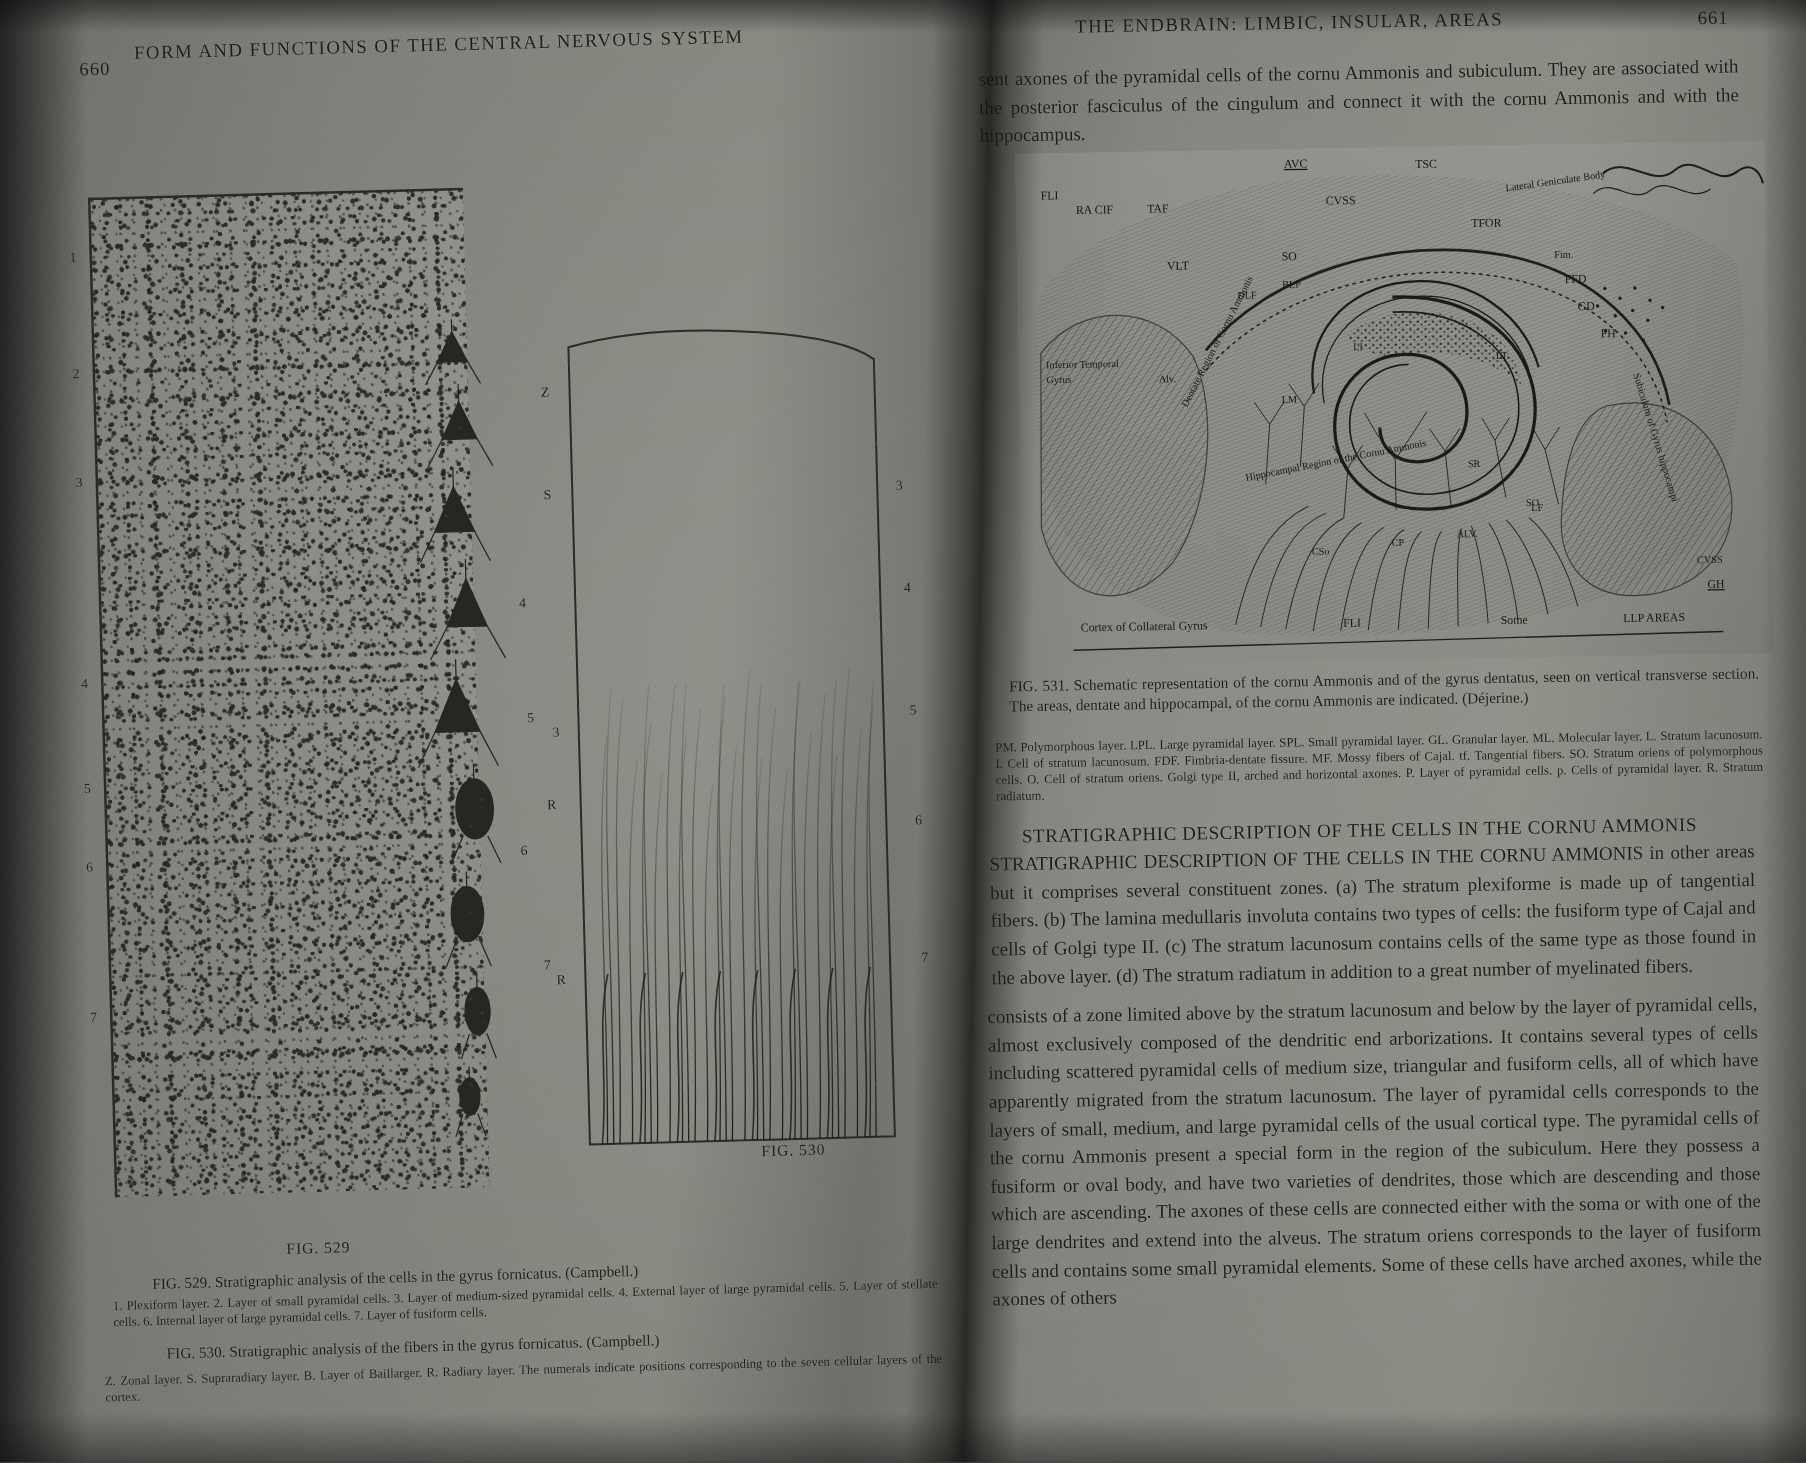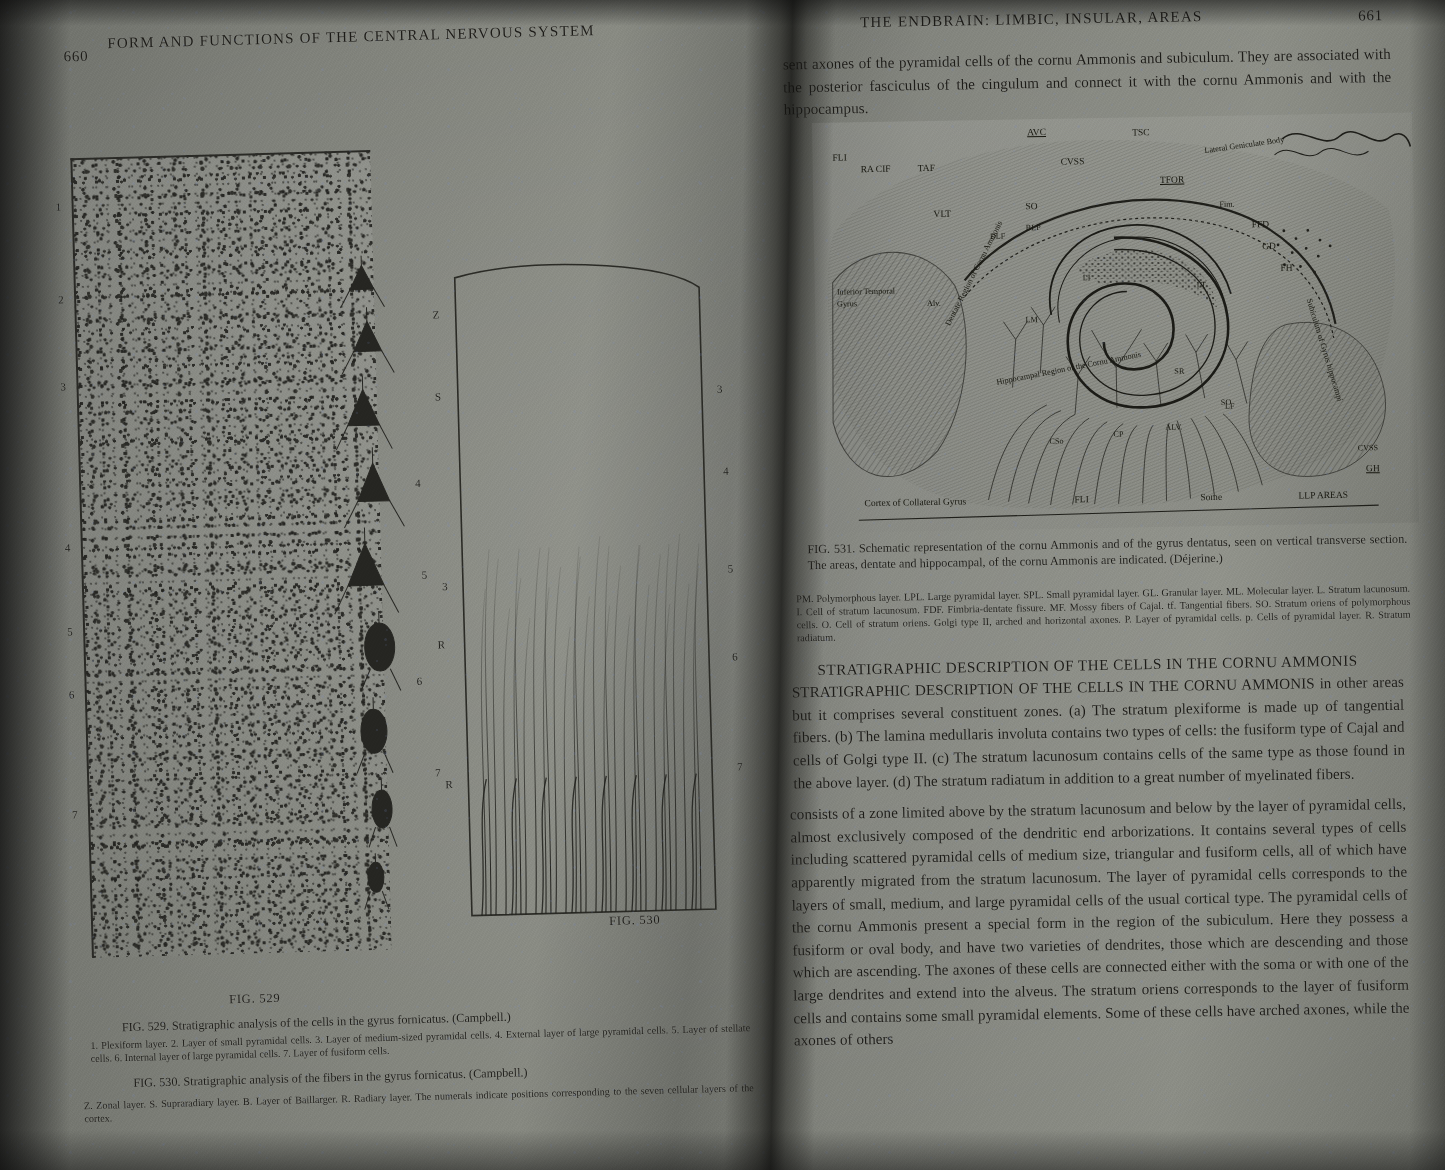--- a/index.html
+++ b/index.html
@@ -464,22 +464,22 @@
       
       <div class="lbl531" style="left:20px; top:30px;">FLI</div>
       <div class="lbl531" style="left:48px; top:42px;">RA CIF</div>
       <div class="lbl531" style="left:105px; top:42px;">TAF</div>
       <div class="lbl531" style="left:215px; top:8px;text-decoration:underline;">AVC</div>
       <div class="lbl531" style="left:248px; top:38px;">CVSS</div>
       <div class="lbl531" style="left:320px; top:10px;text-align:right;">TSC</div>
       <div class="lbl531 sm rot" style="left:392px; top:30px; transform:rotate(-7deg);">Lateral Geniculate Body</div>
       <div class="lbl531" style="left:120px; top:88px;">VLT</div>
       <div class="lbl531" style="left:212px; top:82px;">SO</div>
-      <div class="lbl531" style="left:347px; top:58px;text-decoration:underline;">TFOR</div>
-      <div class="lbl531 sm" style="left:406px; top:84px;">Fim.</div>
+      <div class="lbl531" style="left:364px; top:58px;">TFOR</div>
+      <div class="lbl531 sm" style="left:430px; top:84px;">Fim.</div>
       <div class="lbl531" style="left:438px; top:104px;">FFD</div>
       <div class="lbl531" style="left:448px; top:126px;">GD</div>
       <div class="lbl531" style="left:466px; top:148px;">FH</div>
       <div class="lbl531 sm" style="left:176px; top:112px;">DLF</div>
       <div class="lbl531 sm" style="left:212px; top:104px;">BLP</div>
       <div class="lbl531 sm" style="left:112px; top:178px;">Alv.</div>
       <div class="lbl531 sm" style="left:210px; top:196px;">LM</div>
       <div class="lbl531 sm" style="left:268px; top:120px;margin-top:35px;">LI</div>
       <div class="lbl531 sm" style="left:382px; top:164px;">LT</div>
       <div class="lbl531 sm" style="left:372px; top:286px;margin-left:36px;">LF</div>

